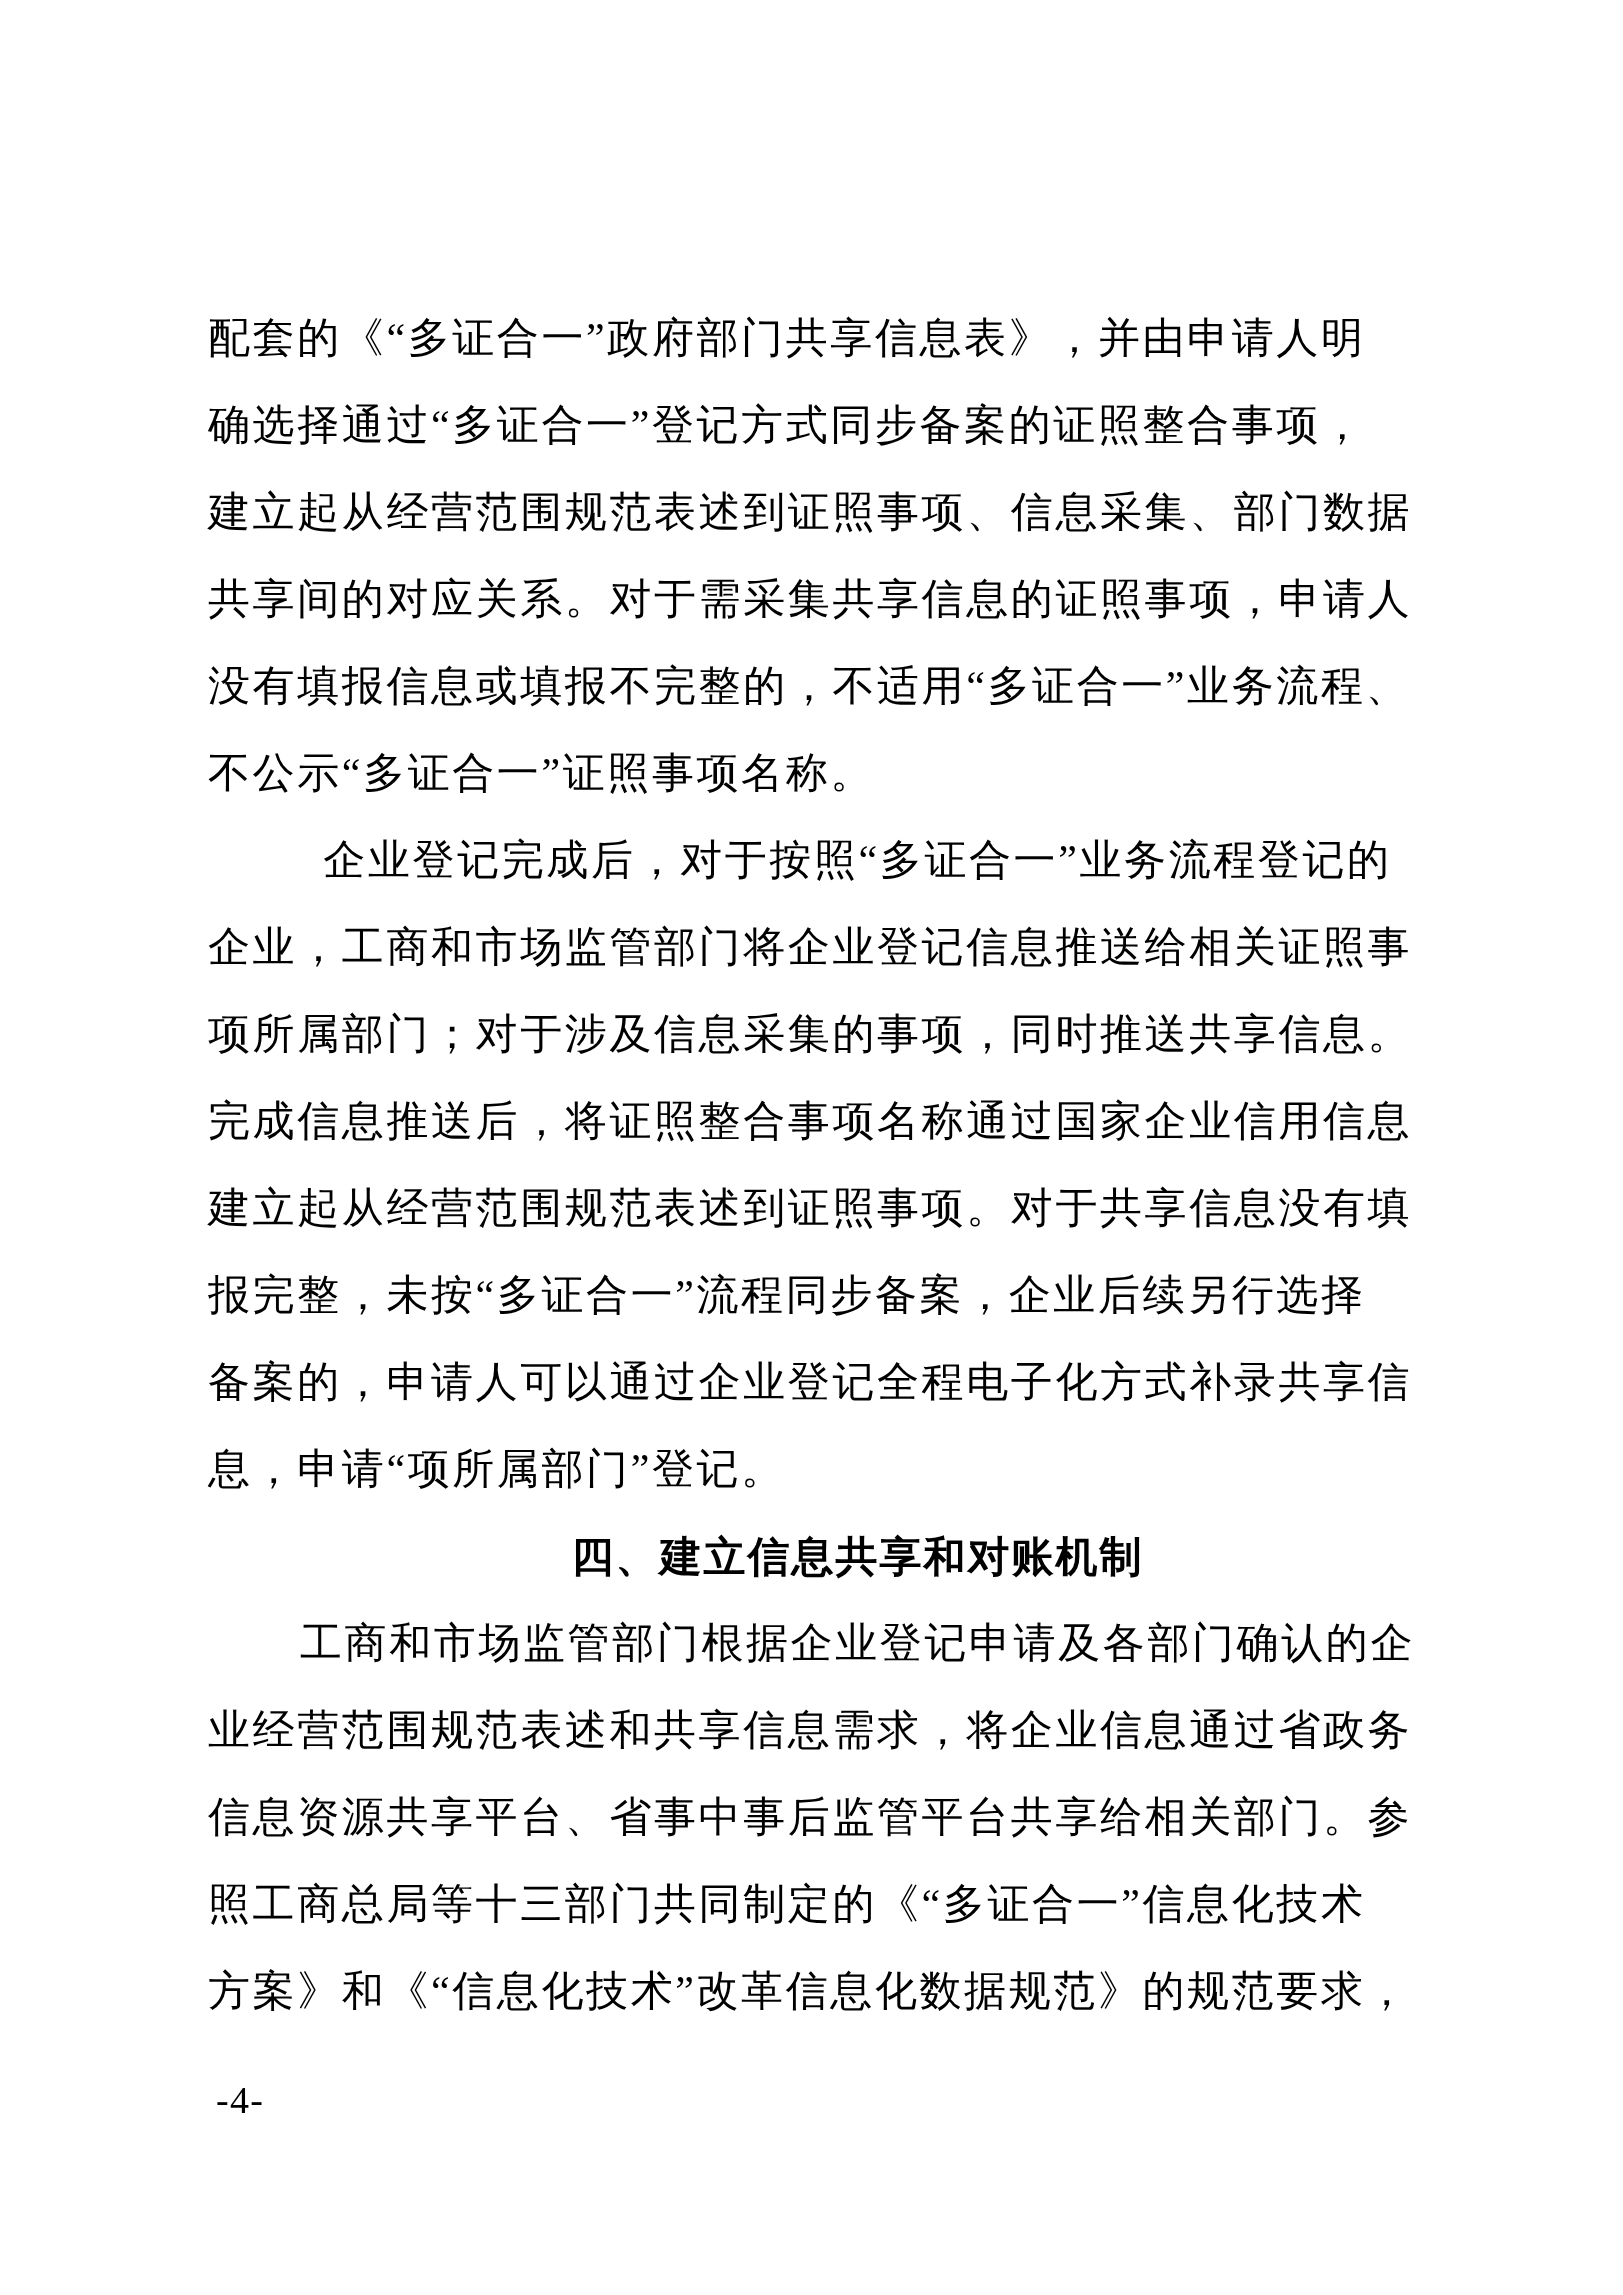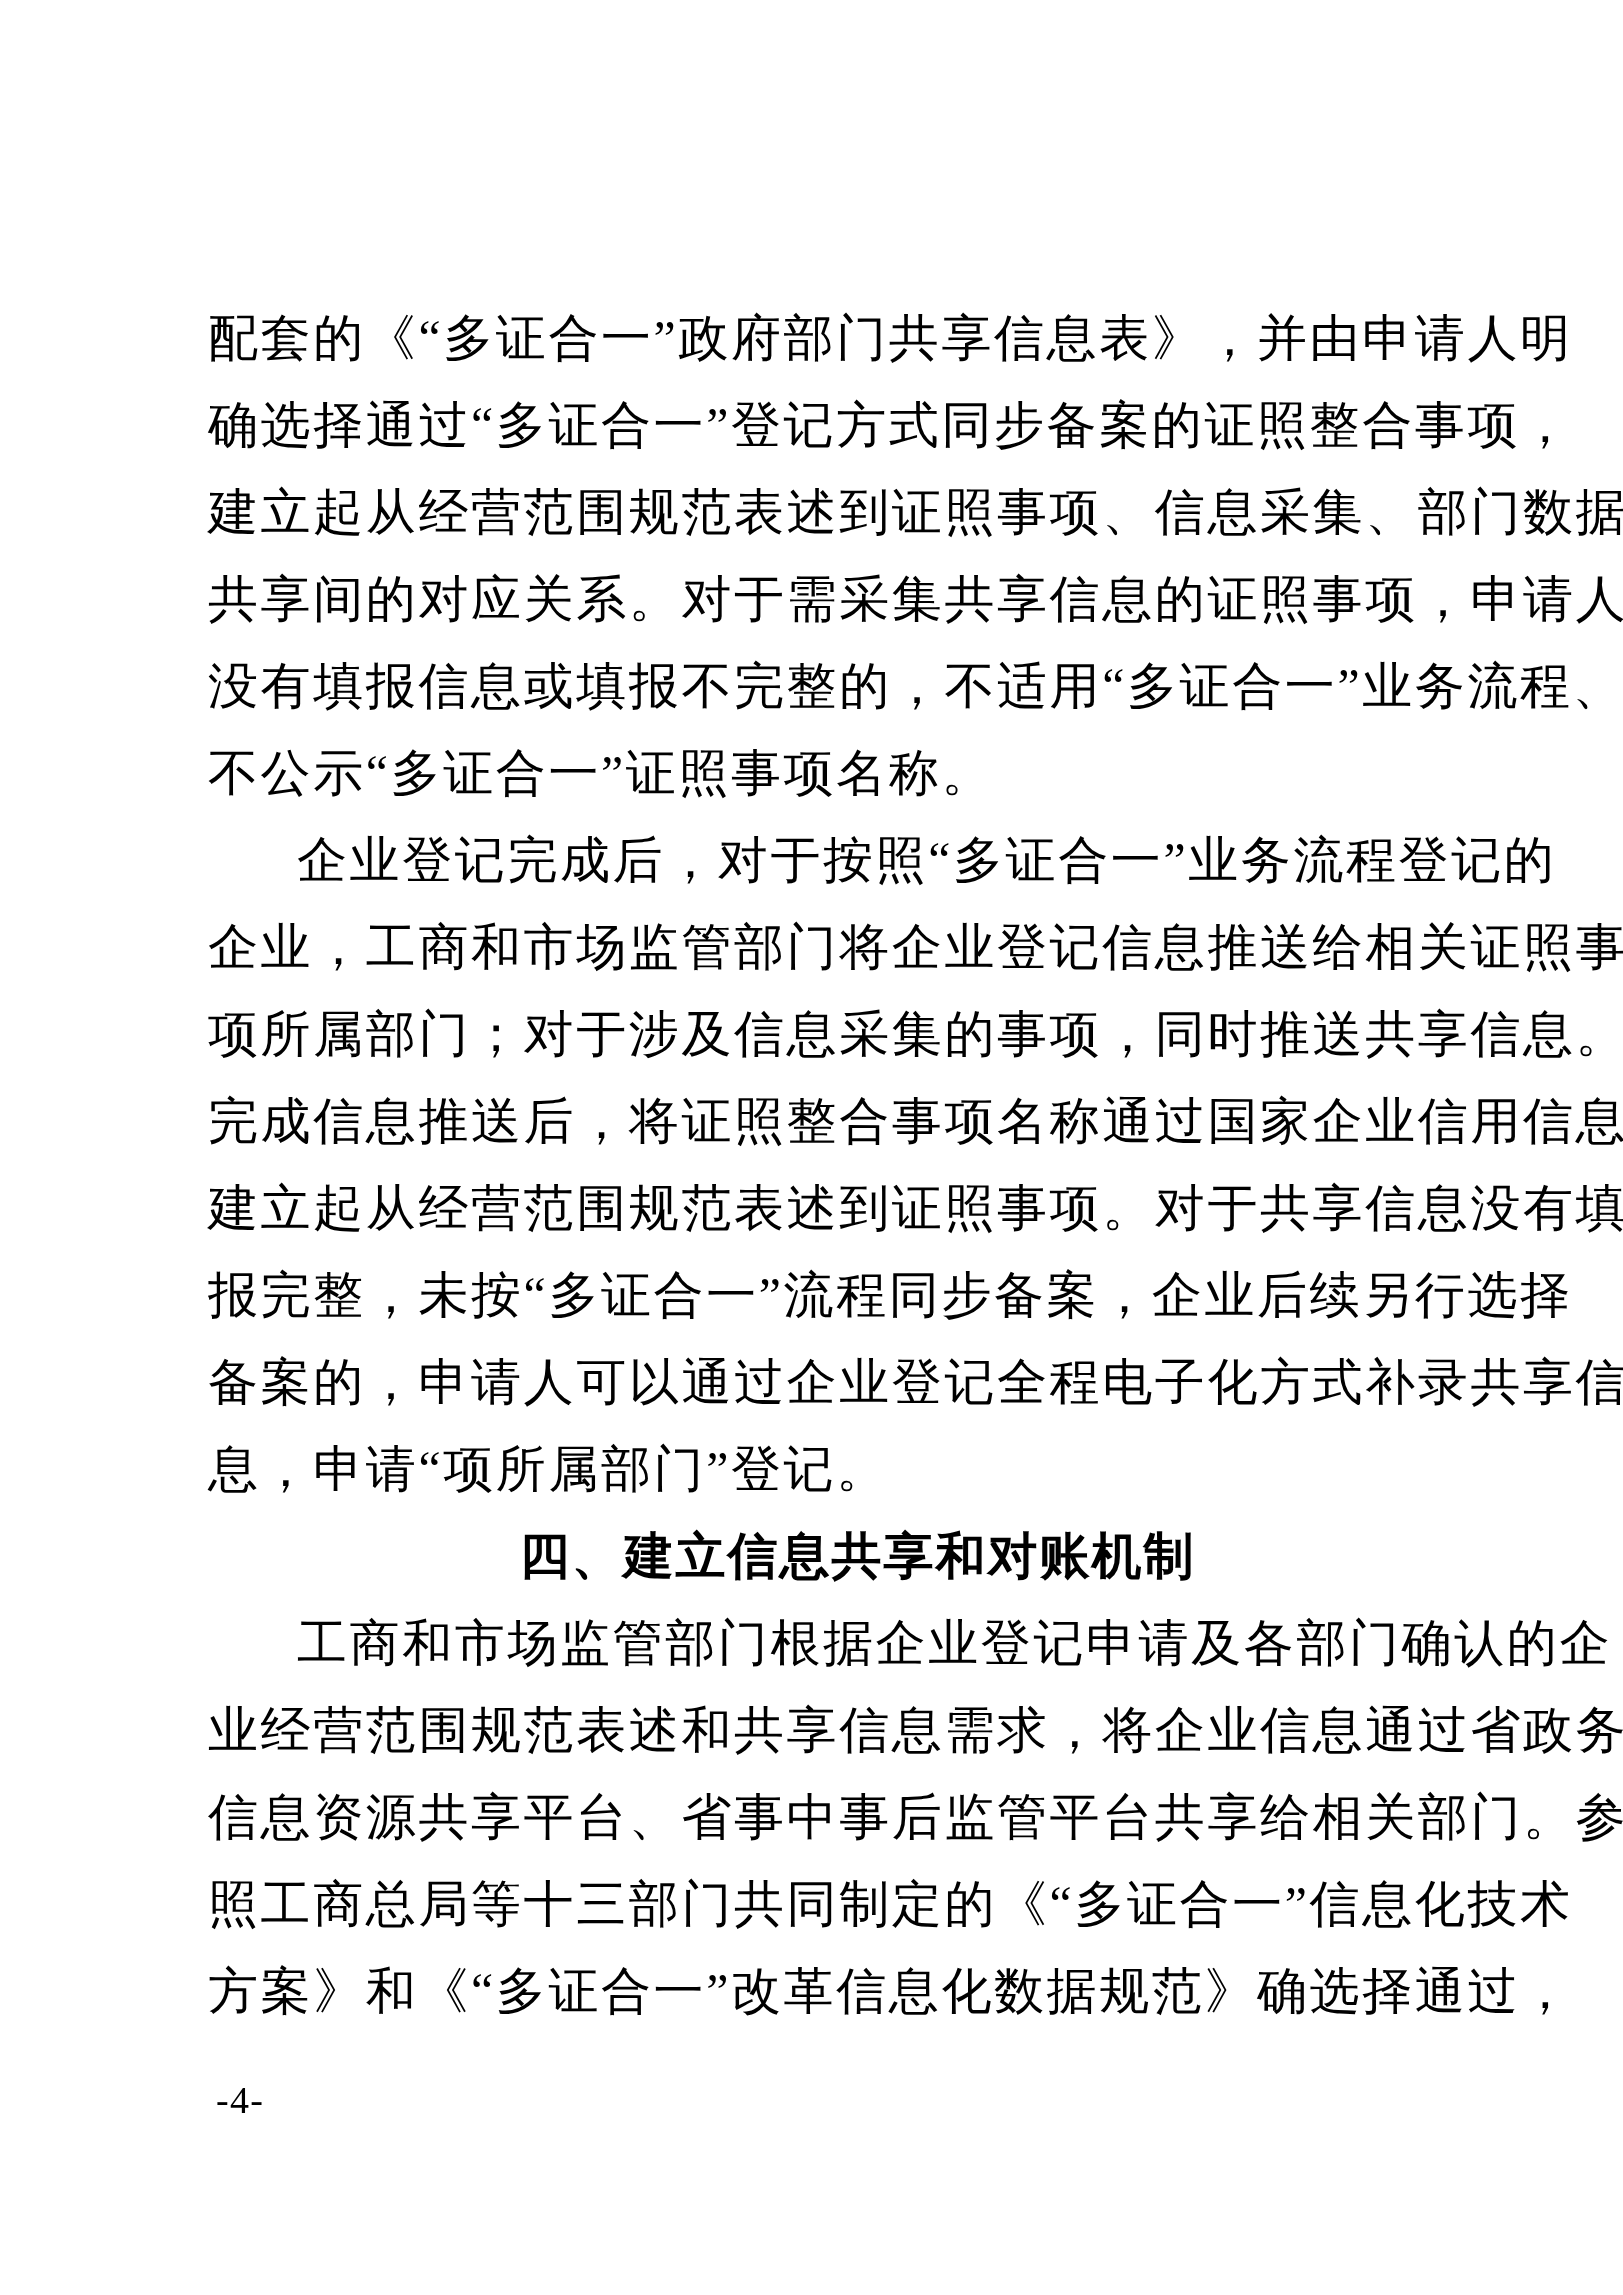--- a/index.html
+++ b/index.html
@@ -15,21 +15,21 @@
   }
   .text-block {
     position: absolute;
     left: 208px;
     top: 295px;
     width: 1210px;
   }
   .line {
     height: 87px;
     line-height: 87px;
-    font-size: 50px;
+    font-size: 42px;
     letter-spacing: 2.6px;
     white-space: nowrap;
     font-family: "Liberation Serif", serif;
     color: #000000;
   }
   .line.indent {
     padding-left: 89px;
     text-align: center;
   }
   .line.heading {
@@ -67,19 +67,19 @@
     <div class="line">完成信息推送后，将证照整合事项名称通过国家企业信用信息</div>
     <div class="line">建立起从经营范围规范表述到证照事项。对于共享信息没有填</div>
     <div class="line">报完整，未按“多证合一”流程同步备案，企业后续另行选择</div>
     <div class="line">备案的，申请人可以通过企业登记全程电子化方式补录共享信</div>
     <div class="line">息，申请“项所属部门”登记。</div>
     <div class="line indent heading">四、建立信息共享和对账机制</div>
     <div class="line indent">工商和市场监管部门根据企业登记申请及各部门确认的企</div>
     <div class="line">业经营范围规范表述和共享信息需求，将企业信息通过省政务</div>
     <div class="line">信息资源共享平台、省事中事后监管平台共享给相关部门。参</div>
     <div class="line">照工商总局等十三部门共同制定的《“多证合一”信息化技术</div>
-    <div class="line">方案》和《“多证合一”改革信息化数据规范》确选择通过，</div>
+    <div class="line">方案》和《“信息化技术”改革信息化数据规范》的规范要求，</div>
   </div>
 
   <div class="page-number">-4-</div>
 
 </div>
 
 
 </body></html>

